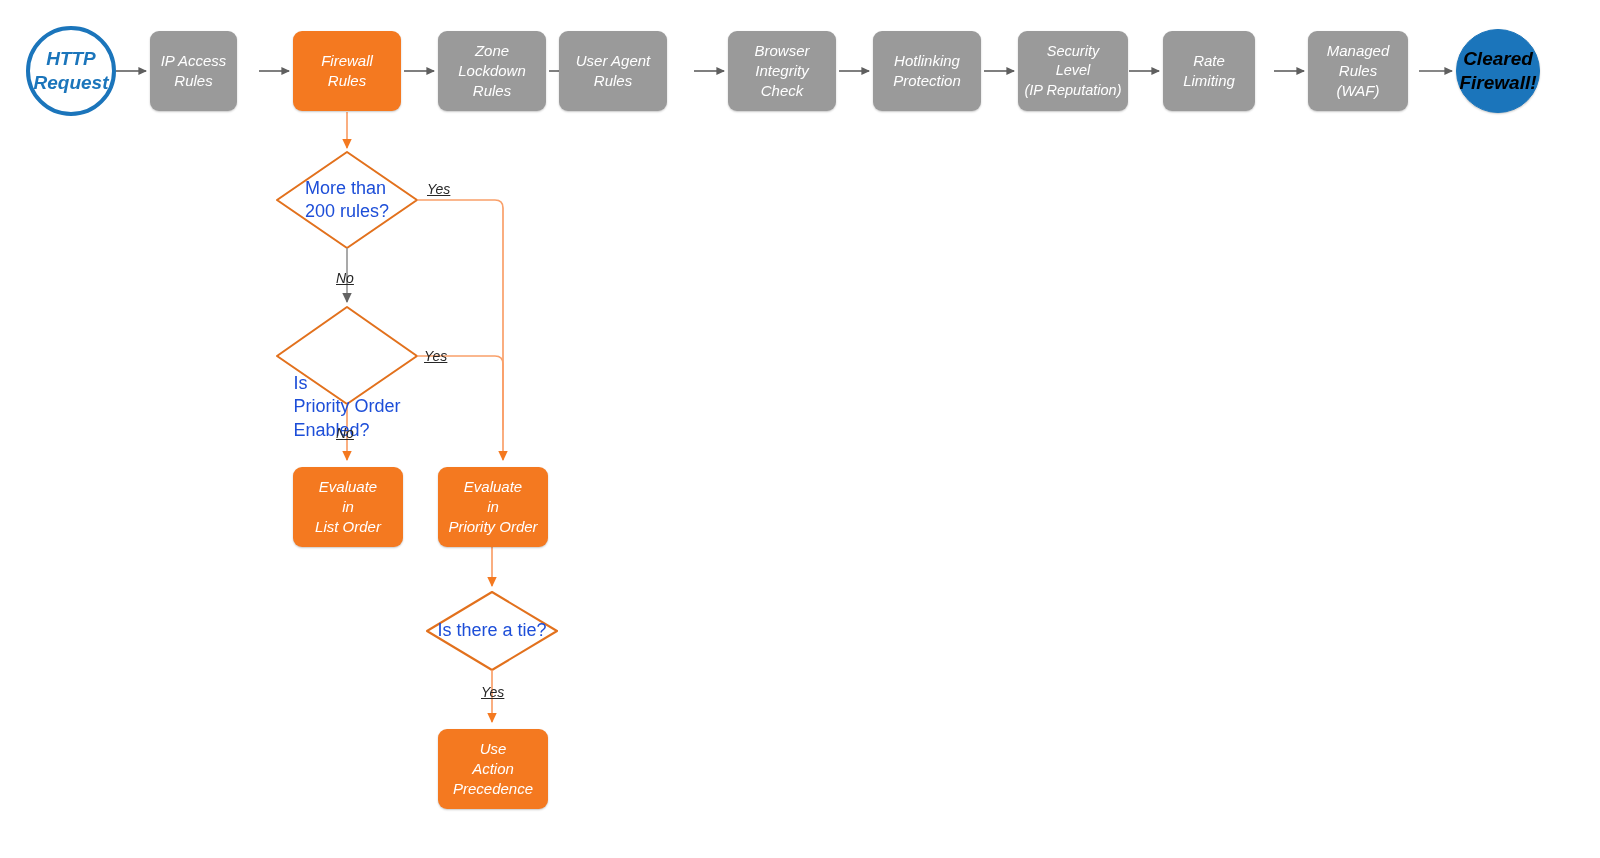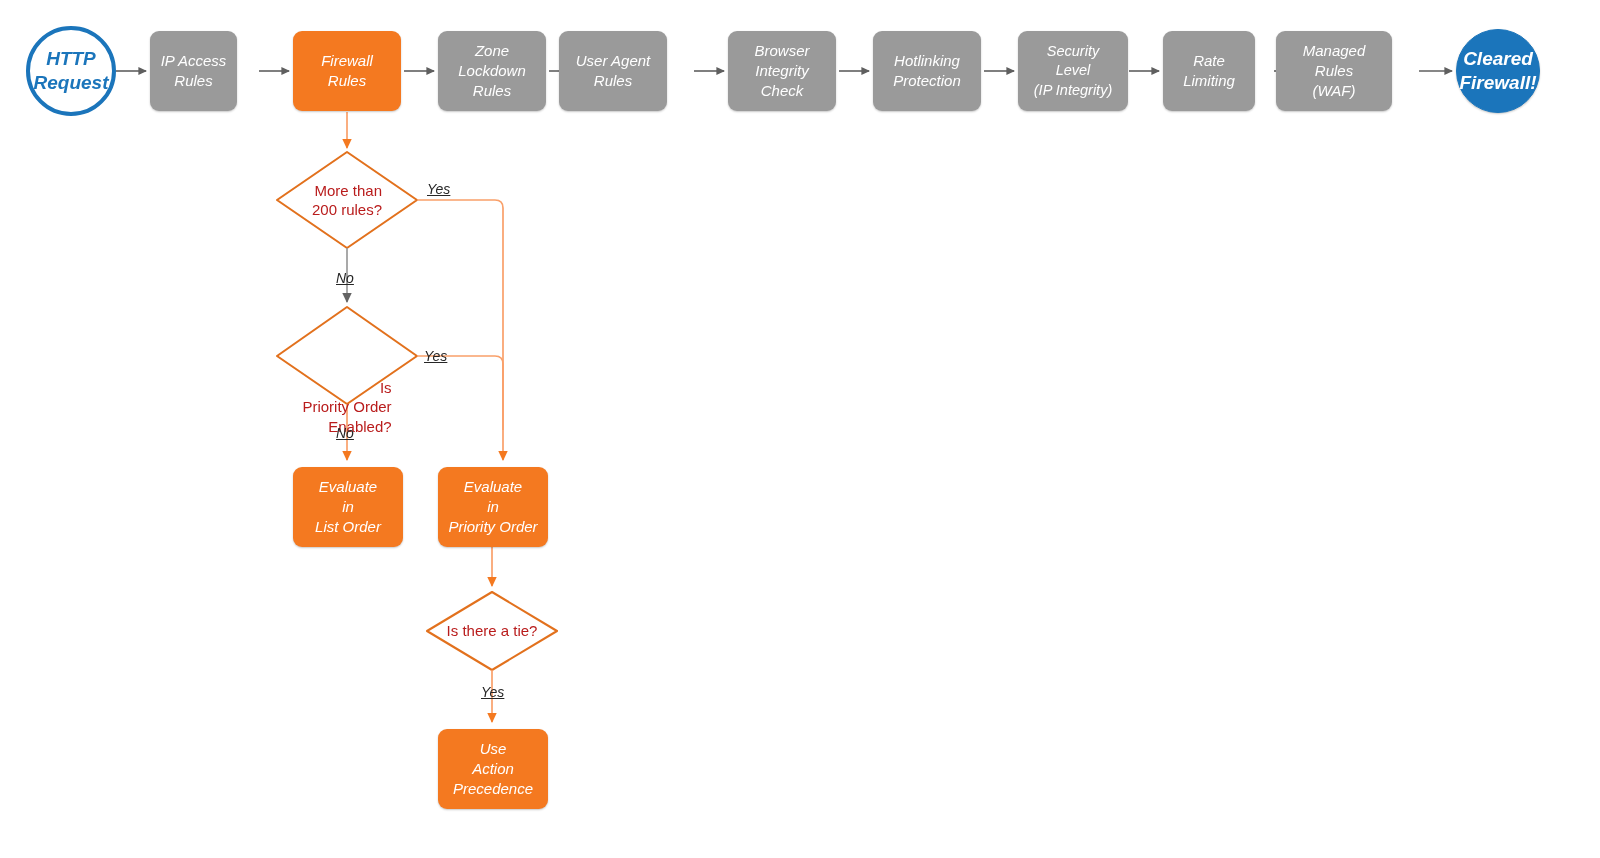--- a/index.html
+++ b/index.html
@@ -58,34 +58,34 @@
     line-height: 1.25;
   }
   .terminator.start {
     background: #ffffff;
     border: 4px solid #1b75bb;
     color: #1b75bb;
   }
   .terminator.end {
     background: #1b75bb;
     border: 1px solid #1b75bb;
-    color: #ffffff;
+    color: #000000;
     box-shadow: 0 1px 2px rgba(0,0,0,0.22);
   }
 
   
   .decision-label {
     position: absolute;
     display: flex;
     align-items: center;
     justify-content: center;
-    text-align: right;
-    font-size: 15px;
+    text-align: left;
+    font-size: 18px;
     line-height: 1.3;
-    color: #b91c1c;
+    color: #1d4ed8;
     white-space: pre-line;
     pointer-events: none;
   }
 
   .edge-label {
     position: absolute;
     font-size: 14px;
     font-style: italic;
     color: #262626;
     white-space: nowrap;
@@ -179,29 +179,29 @@
   </div>
 
   <div class="node proc gray" style="left:873px; top:31px; width:108px; height:80px;">
     <span class="lbl">Hotlinking
 Protection</span>
   </div>
 
   <div class="node proc gray" style="left:1018px; top:31px; width:110px; height:80px; font-size:14.5px;">
     <span class="lbl">Security
 Level
-(IP Integrity)</span>
+(IP Reputation)</span>
   </div>
 
   <div class="node proc gray" style="left:1163px; top:31px; width:92px; height:80px;">
     <span class="lbl">Rate
 Limiting</span>
   </div>
 
-  <div class="node proc gray" style="left:1276px; top:31px; width:116px; height:80px;">
+  <div class="node proc gray" style="left:1308px; top:31px; width:100px; height:80px;">
     <span class="lbl">Managed
 Rules
 (WAF)</span>
   </div>
 
   <div class="node terminator end" style="left:1456px; top:29px; width:84px; height:84px;">
     <span class="lbl">Cleared
 Firewall!</span>
   </div>
 

